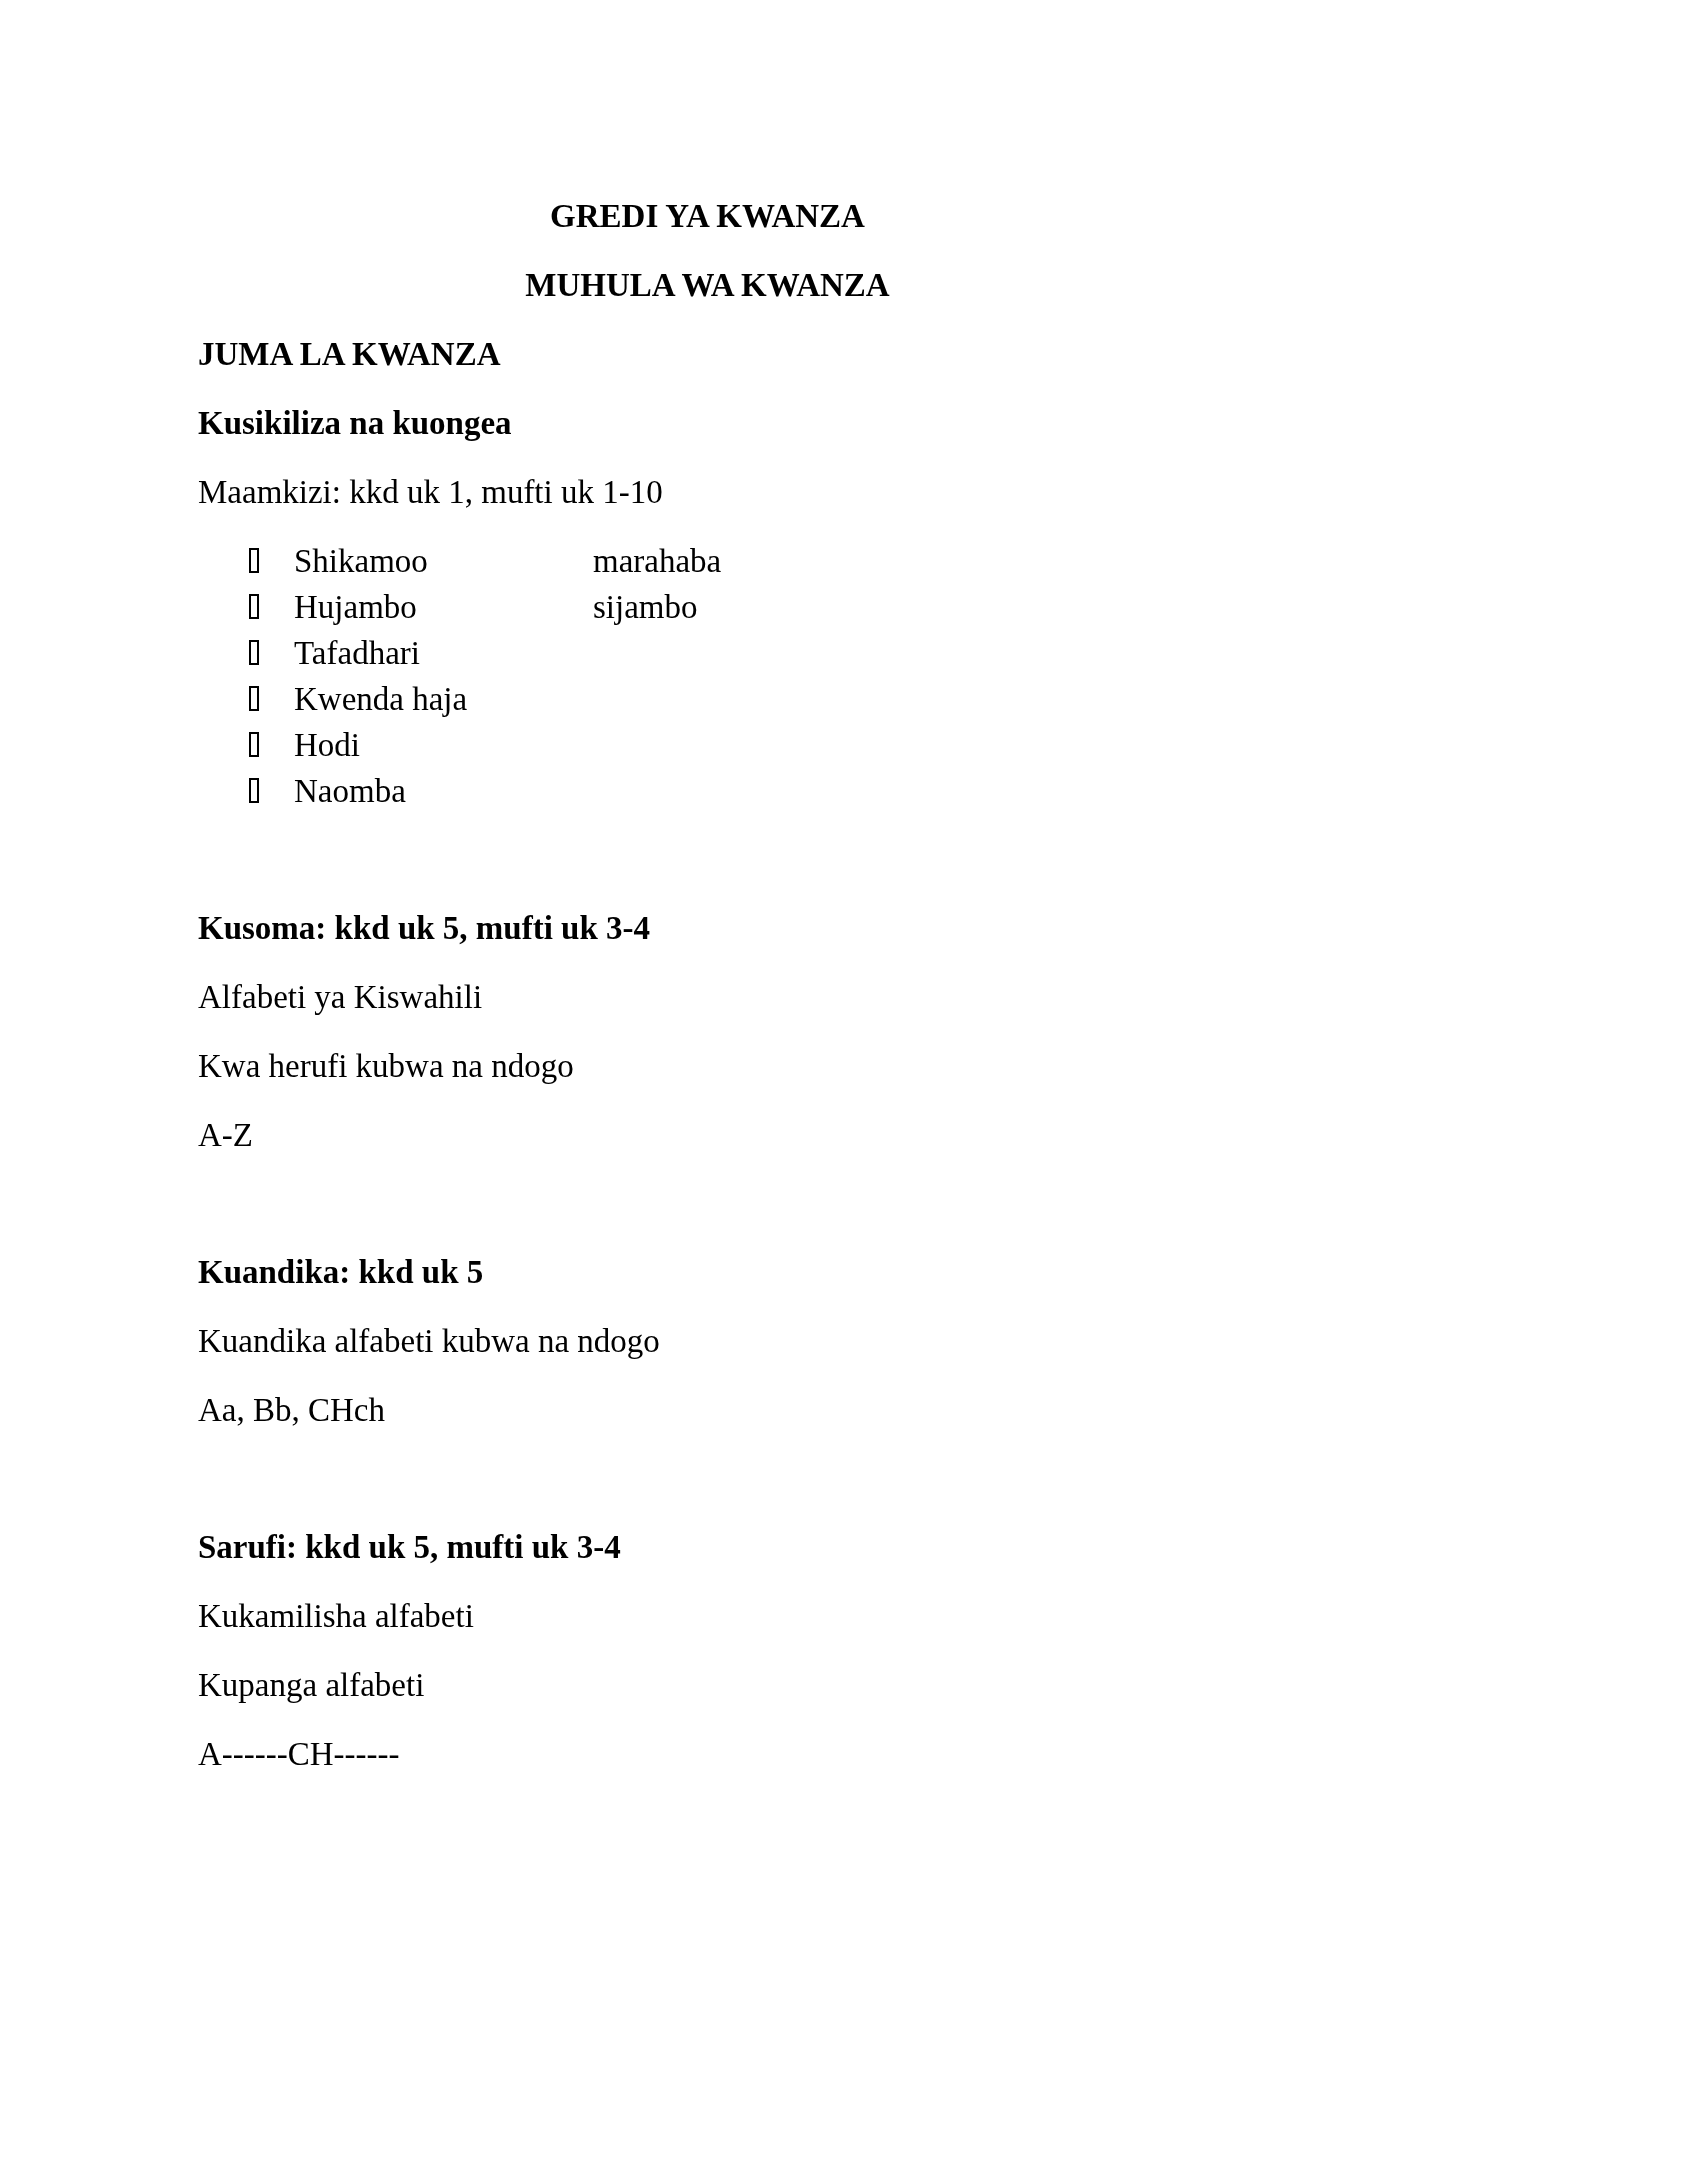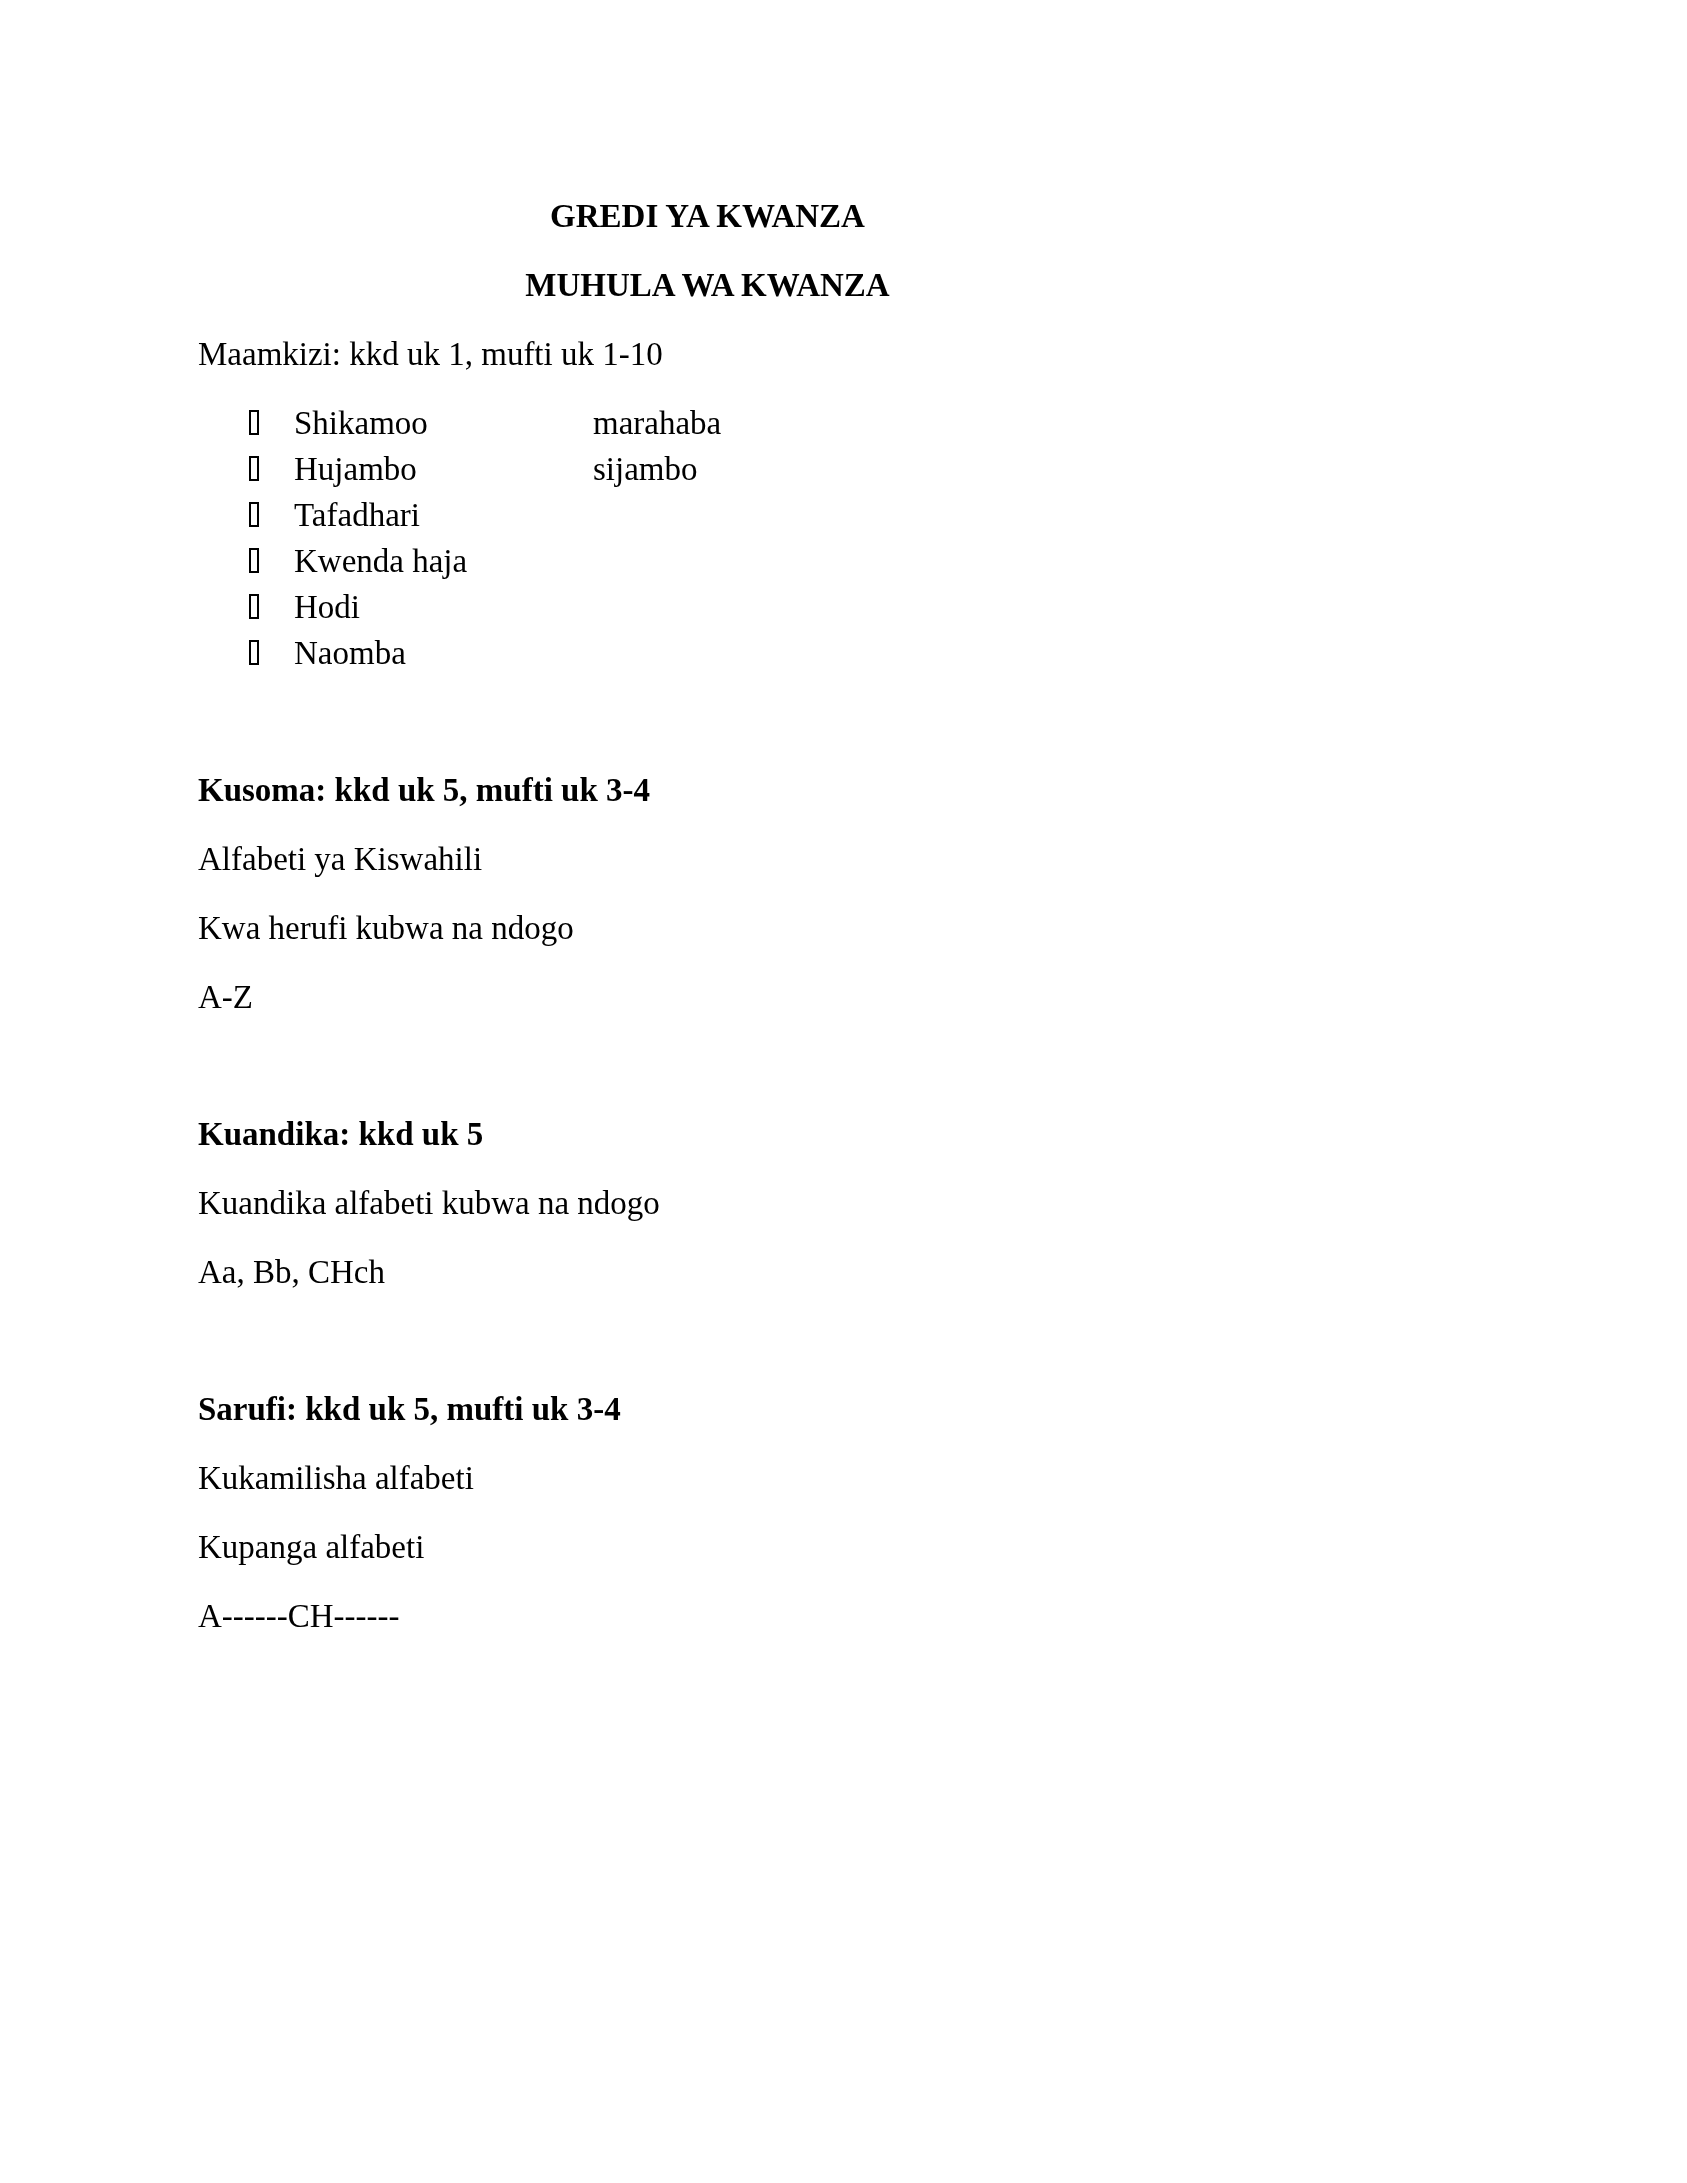--- a/index.html
+++ b/index.html
@@ -53,21 +53,23 @@
 </style>
 </head>
 <body>
 
 <div class="page">
 
   <p class="doc-line centered bold">GREDI YA KWANZA</p>
 
   <p class="doc-line centered bold">MUHULA WA KWANZA</p>
 
+  <p class="doc-line bold">JUMA LA KWANZA</p>
 
+  <p class="doc-line bold">Kusikiliza na kuongea</p>
 
   <p class="doc-line">Maamkizi: kkd uk 1, mufti uk 1-10</p>
 
   <div class="greeting-list">
     <div class="greeting-row">
       <span class="bullet-box"></span>
       <span class="greeting-term">Shikamoo</span>
       <span class="greeting-response">marahaba</span>
     </div>
     <div class="greeting-row">

